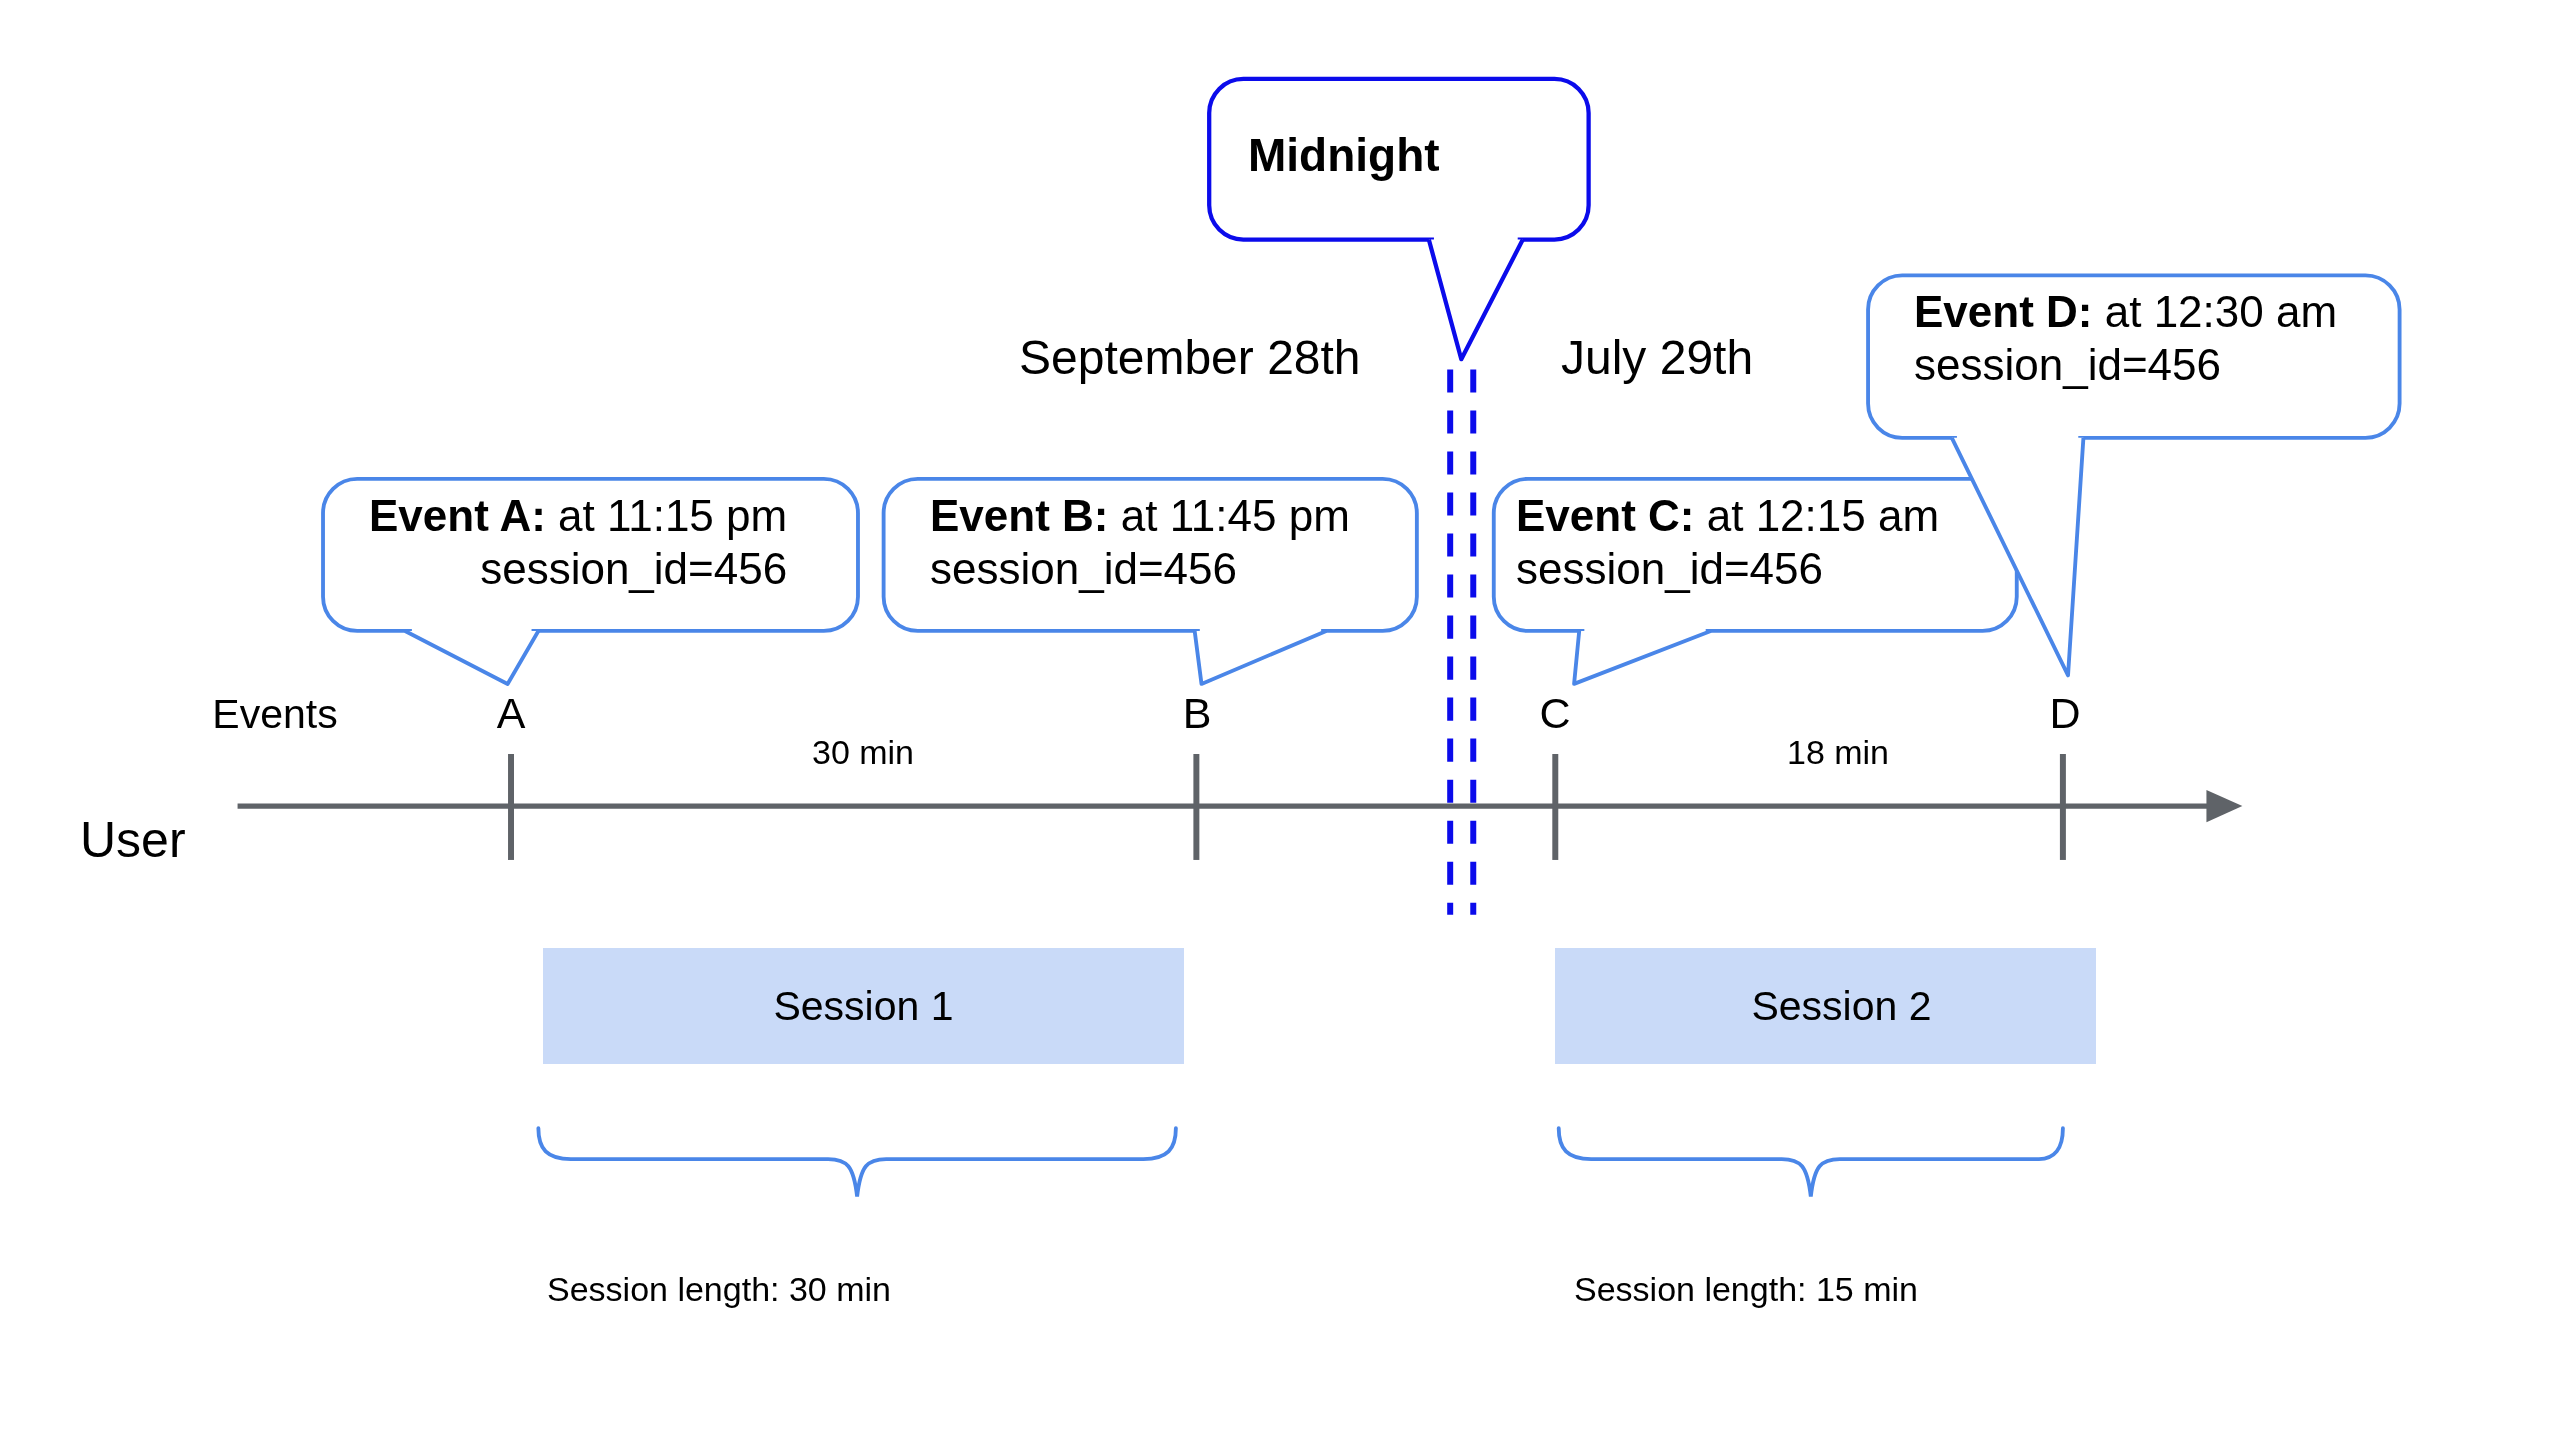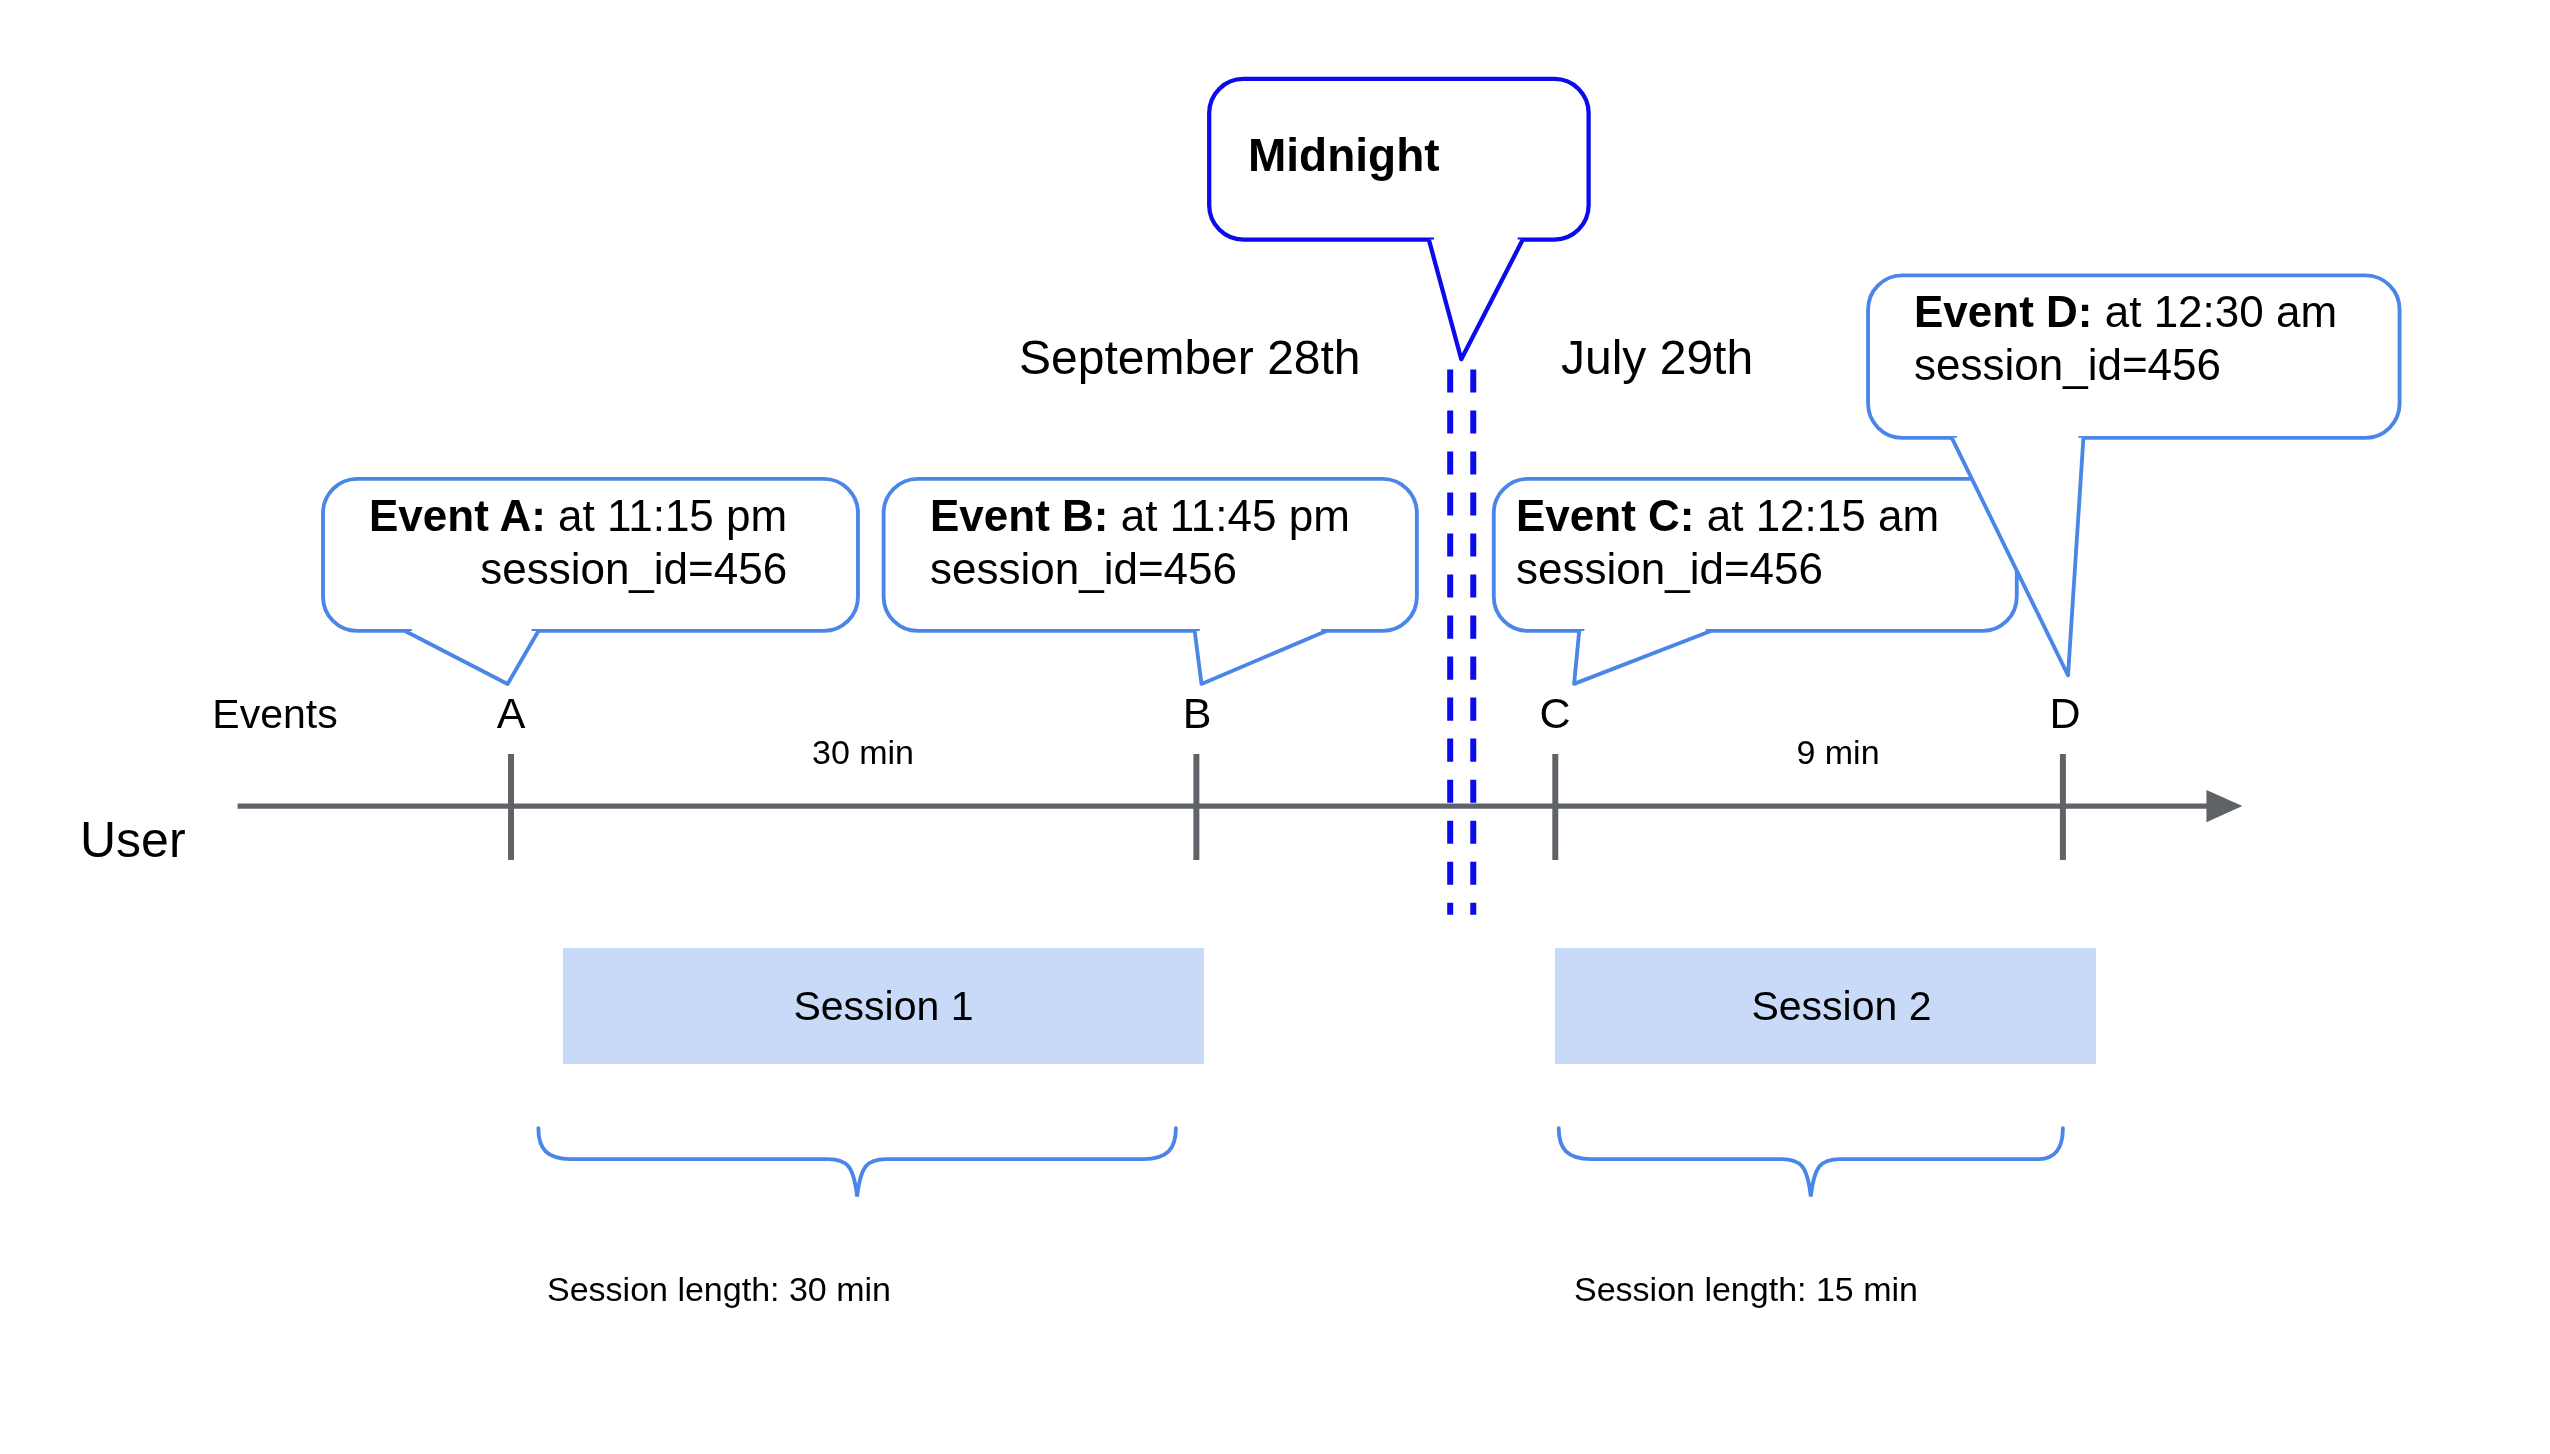--- a/index.html
+++ b/index.html
@@ -96,23 +96,23 @@
 
   <div class="txt events-label" style="left:275px;top:691px;">Events</div>
   <div class="txt user-label" style="left:80px;top:786px;margin-top:25px;">User</div>
 
   <div class="txt tick-letter" style="left:511px;top:689px;">A</div>
   <div class="txt tick-letter" style="left:1197px;top:689px;">B</div>
   <div class="txt tick-letter" style="left:1555px;top:689px;">C</div>
   <div class="txt tick-letter" style="left:2065px;top:689px;">D</div>
 
   <div class="txt gap-label" style="left:863px;top:733px;">30 min</div>
-  <div class="txt gap-label" style="left:1838px;top:733px;">9 min</div>
+  <div class="txt gap-label" style="left:1838px;top:733px;">18 min</div>
 
-  <div class="session-box" style="left:563px;top:948px;width:641px;height:116px;background:#c9daf8;">
+  <div class="session-box" style="left:543px;top:948px;width:641px;height:116px;background:#c9daf8;">
     <span>Session 1</span>
   </div>
   <div class="session-box" style="left:1555px;top:948px;width:509px;height:116px;background:#c9daf8;padding-left:32px;">
     <span>Session 2</span>
   </div>
 
   <div class="txt session-length" style="left:547px;top:1251px;">Session length: 30 min</div>
   <div class="txt session-length" style="left:1574px;top:1251px;text-align:right;">Session length: 15 min</div>
 
 </div>

